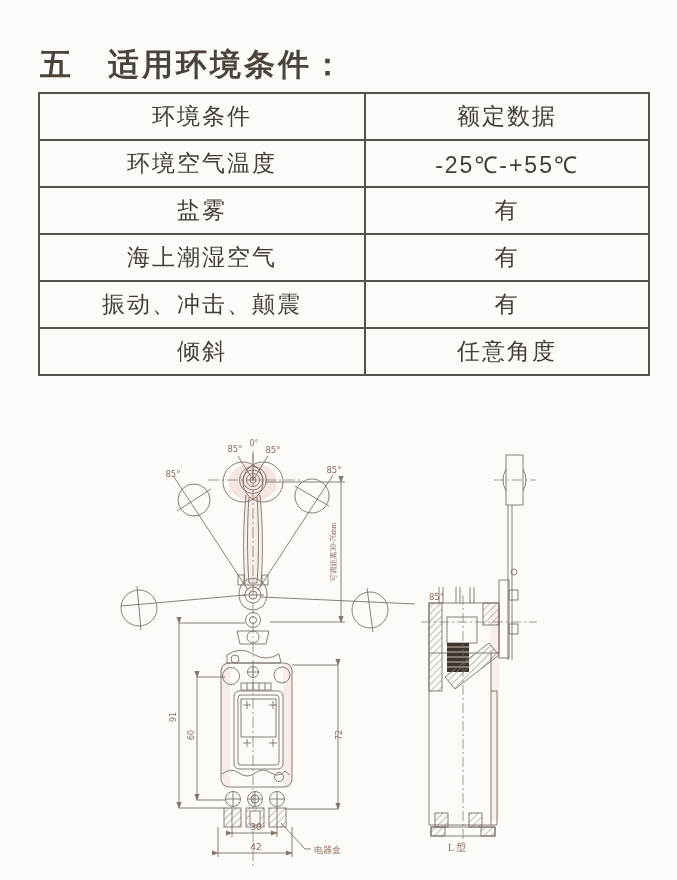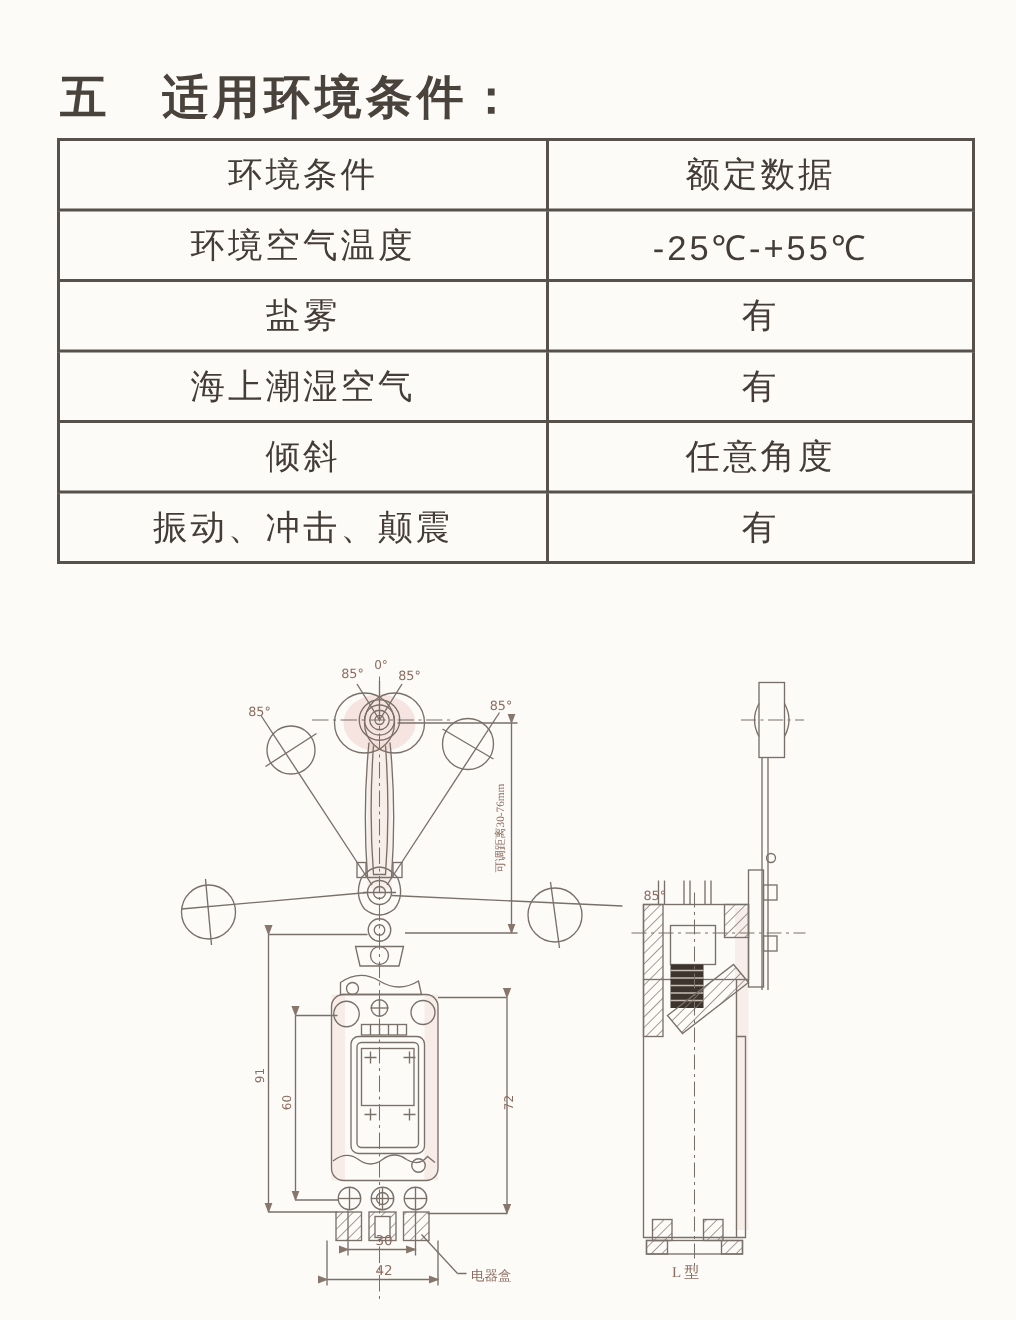--- a/index.html
+++ b/index.html
@@ -84,26 +84,26 @@
     </tr>
     <tr>
       <td>盐雾</td>
       <td>有</td>
     </tr>
     <tr>
       <td>海上潮湿空气</td>
       <td>有</td>
     </tr>
     <tr>
+      <td>振动、冲击、颠震</td>
+      <td>有</td>
+    </tr>
+    <tr>
       <td>倾斜</td>
       <td>任意角度</td>
-    </tr>
-    <tr>
-      <td>振动、冲击、颠震</td>
-      <td>有</td>
     </tr>
   </tbody>
     </table>
 
 
   <div class="drawing-wrap">
   <svg width="570" height="450" viewBox="0 0 570 450">
     <defs>
       <pattern id="hatch" width="5" height="5" patternUnits="userSpaceOnUse" patternTransform="rotate(45)">
         <line x1="0" y1="0" x2="0" y2="5" stroke="#877c74" stroke-width="1"></line>

